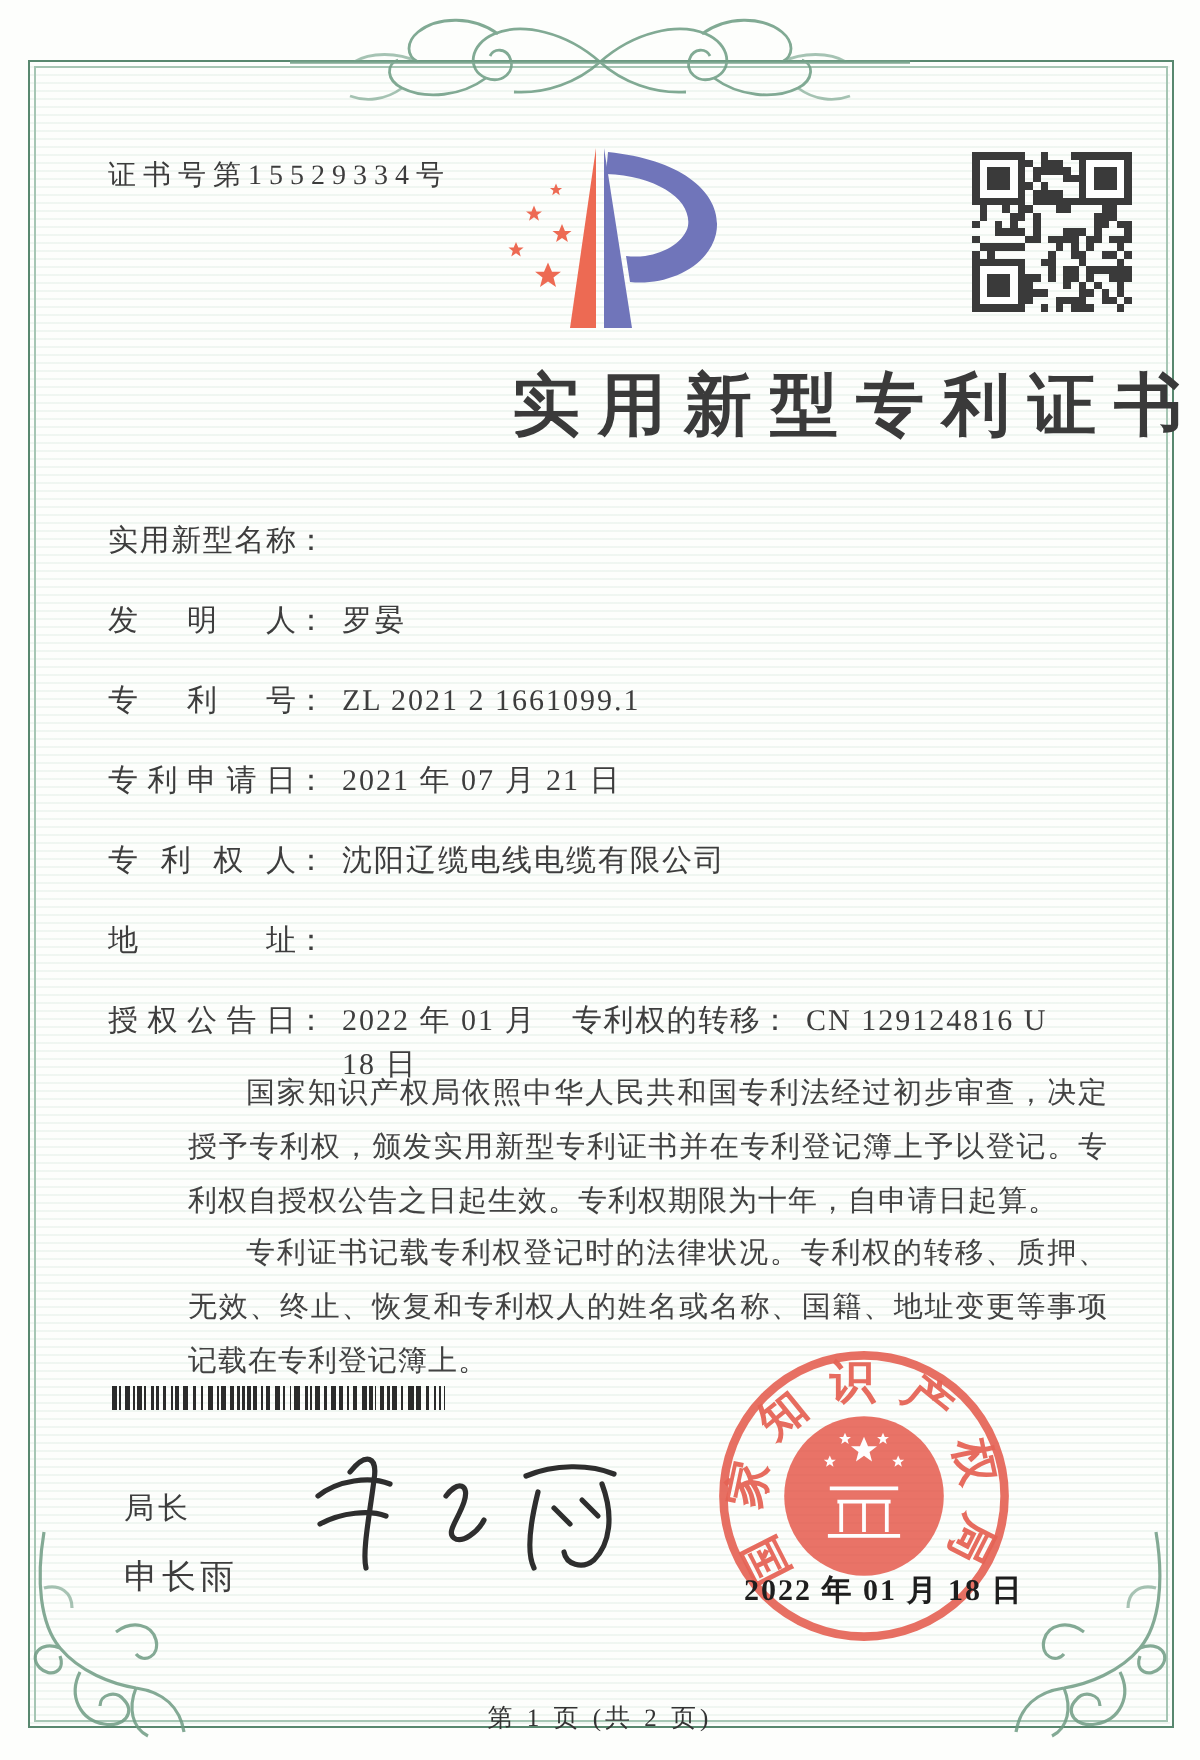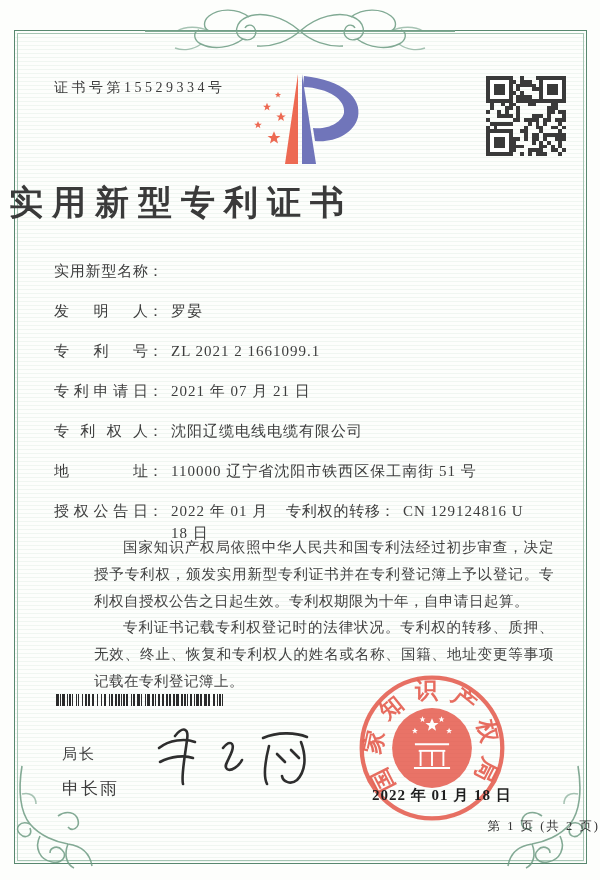--- a/index.html
+++ b/index.html
@@ -20,41 +20,41 @@
   }
   .frame-inner{position:absolute;left:2px;top:2px;right:2px;bottom:2px;border:1px solid #a6c6b4;}
   .flourish{position:absolute;left:145px;top:4px;z-index:2;}
   .corner{position:absolute;z-index:2;}
   .corner.bl{left:6px;top:760px;}
   .corner.br{left:504px;top:760px;transform:scaleX(-1);}
   .cert-no{position:absolute;left:54px;top:79px;font-size:14px;letter-spacing:3.5px;color:#3c3c3c;z-index:3;}
   .logo{position:absolute;left:225px;top:72px;z-index:3;}
   .qr{position:absolute;left:486px;top:76px;width:80px;height:80px;z-index:3;}
   .title{
-    position:absolute;left:0;top:180px;width:100%;margin:0;text-align:left;
+    position:absolute;left:0;top:180px;width:100%;margin:0;text-align:right;
     font-size:34px;font-weight:bold;letter-spacing:9px;padding-left:9px;box-sizing:border-box;
     color:#3a3a3a;z-index:3;
   }
   .fields{position:absolute;left:54px;top:260px;right:44px;z-index:3;font-size:15px;}
   .frow{display:flex;height:40px;line-height:22px;align-items:flex-start;}
   .fgroup{display:flex;}
   .fgroup.first{width:232px;flex:none;}
   .fgroup.rest{flex:1;}
   .flabel{display:inline-block;width:94px;flex:none;text-align:justify;text-align-last:justify;color:#3d3d3d;}
   .fcolon{flex:none;margin-right:8px;}
   .fvalue{letter-spacing:1px;color:#3d3d3d;}
   .body-text{position:absolute;left:54px;top:534px;right:46px;z-index:3;font-size:14.5px;line-height:1.85;color:#424242;text-align:justify;letter-spacing:.5px;margin-left:40px;}
   .body-text p{margin:0;text-indent:2em;}
   .barcode{position:absolute;left:56px;top:692px;z-index:3;}
   .sig-role{position:absolute;left:62px;top:745px;font-size:15px;letter-spacing:2px;z-index:3;}
   .sig-name{position:absolute;left:62px;top:777px;font-size:17px;letter-spacing:2px;z-index:3;}
   .sig-script{position:absolute;left:145px;top:718px;z-index:3;}
   .seal{position:absolute;left:356px;top:672px;z-index:4;opacity:.93;}
   .seal-date{position:absolute;left:372px;top:786px;font-size:15px;font-weight:600;letter-spacing:1px;color:#1e1e1e;z-index:5;}
-  .footer{position:absolute;left:0;top:818px;width:100%;text-align:right;font-size:12.5px;letter-spacing:2px;color:#333;z-index:3;}
+  .footer{position:absolute;left:0;top:851px;width:100%;text-align:center;font-size:12.5px;letter-spacing:2px;color:#333;z-index:3;}
 </style>
 </head>
 <body>
 
 <div class="page">
 
   <div class="pattern"></div>
 
   <div class="frame">
     <div class="frame-inner"></div>
@@ -293,21 +293,20 @@
         <span class="fvalue">2021 年 07 月 21 日</span>
       </div>
     <div class="frow">
         <span class="flabel">专利权人</span>
         <span class="fcolon">：</span>
         <span class="fvalue">沈阳辽缆电线电缆有限公司</span>
       </div>
     <div class="frow">
         <span class="flabel">地址</span>
         <span class="fcolon">：</span>
-        <span class="fvalue">110000 辽宁省沈阳市铁西区保工南街 51 号</span>
       </div>
     <div class="frow">
       <span class="fgroup first">
           <span class="flabel">授权公告日</span>
           <span class="fcolon">：</span>
           <span class="fvalue">2022 年 01 月 18 日</span>
         </span>
       <span class="fgroup rest">
           <span class="flabel">专利权的转移</span>
           <span class="fcolon">：</span>

